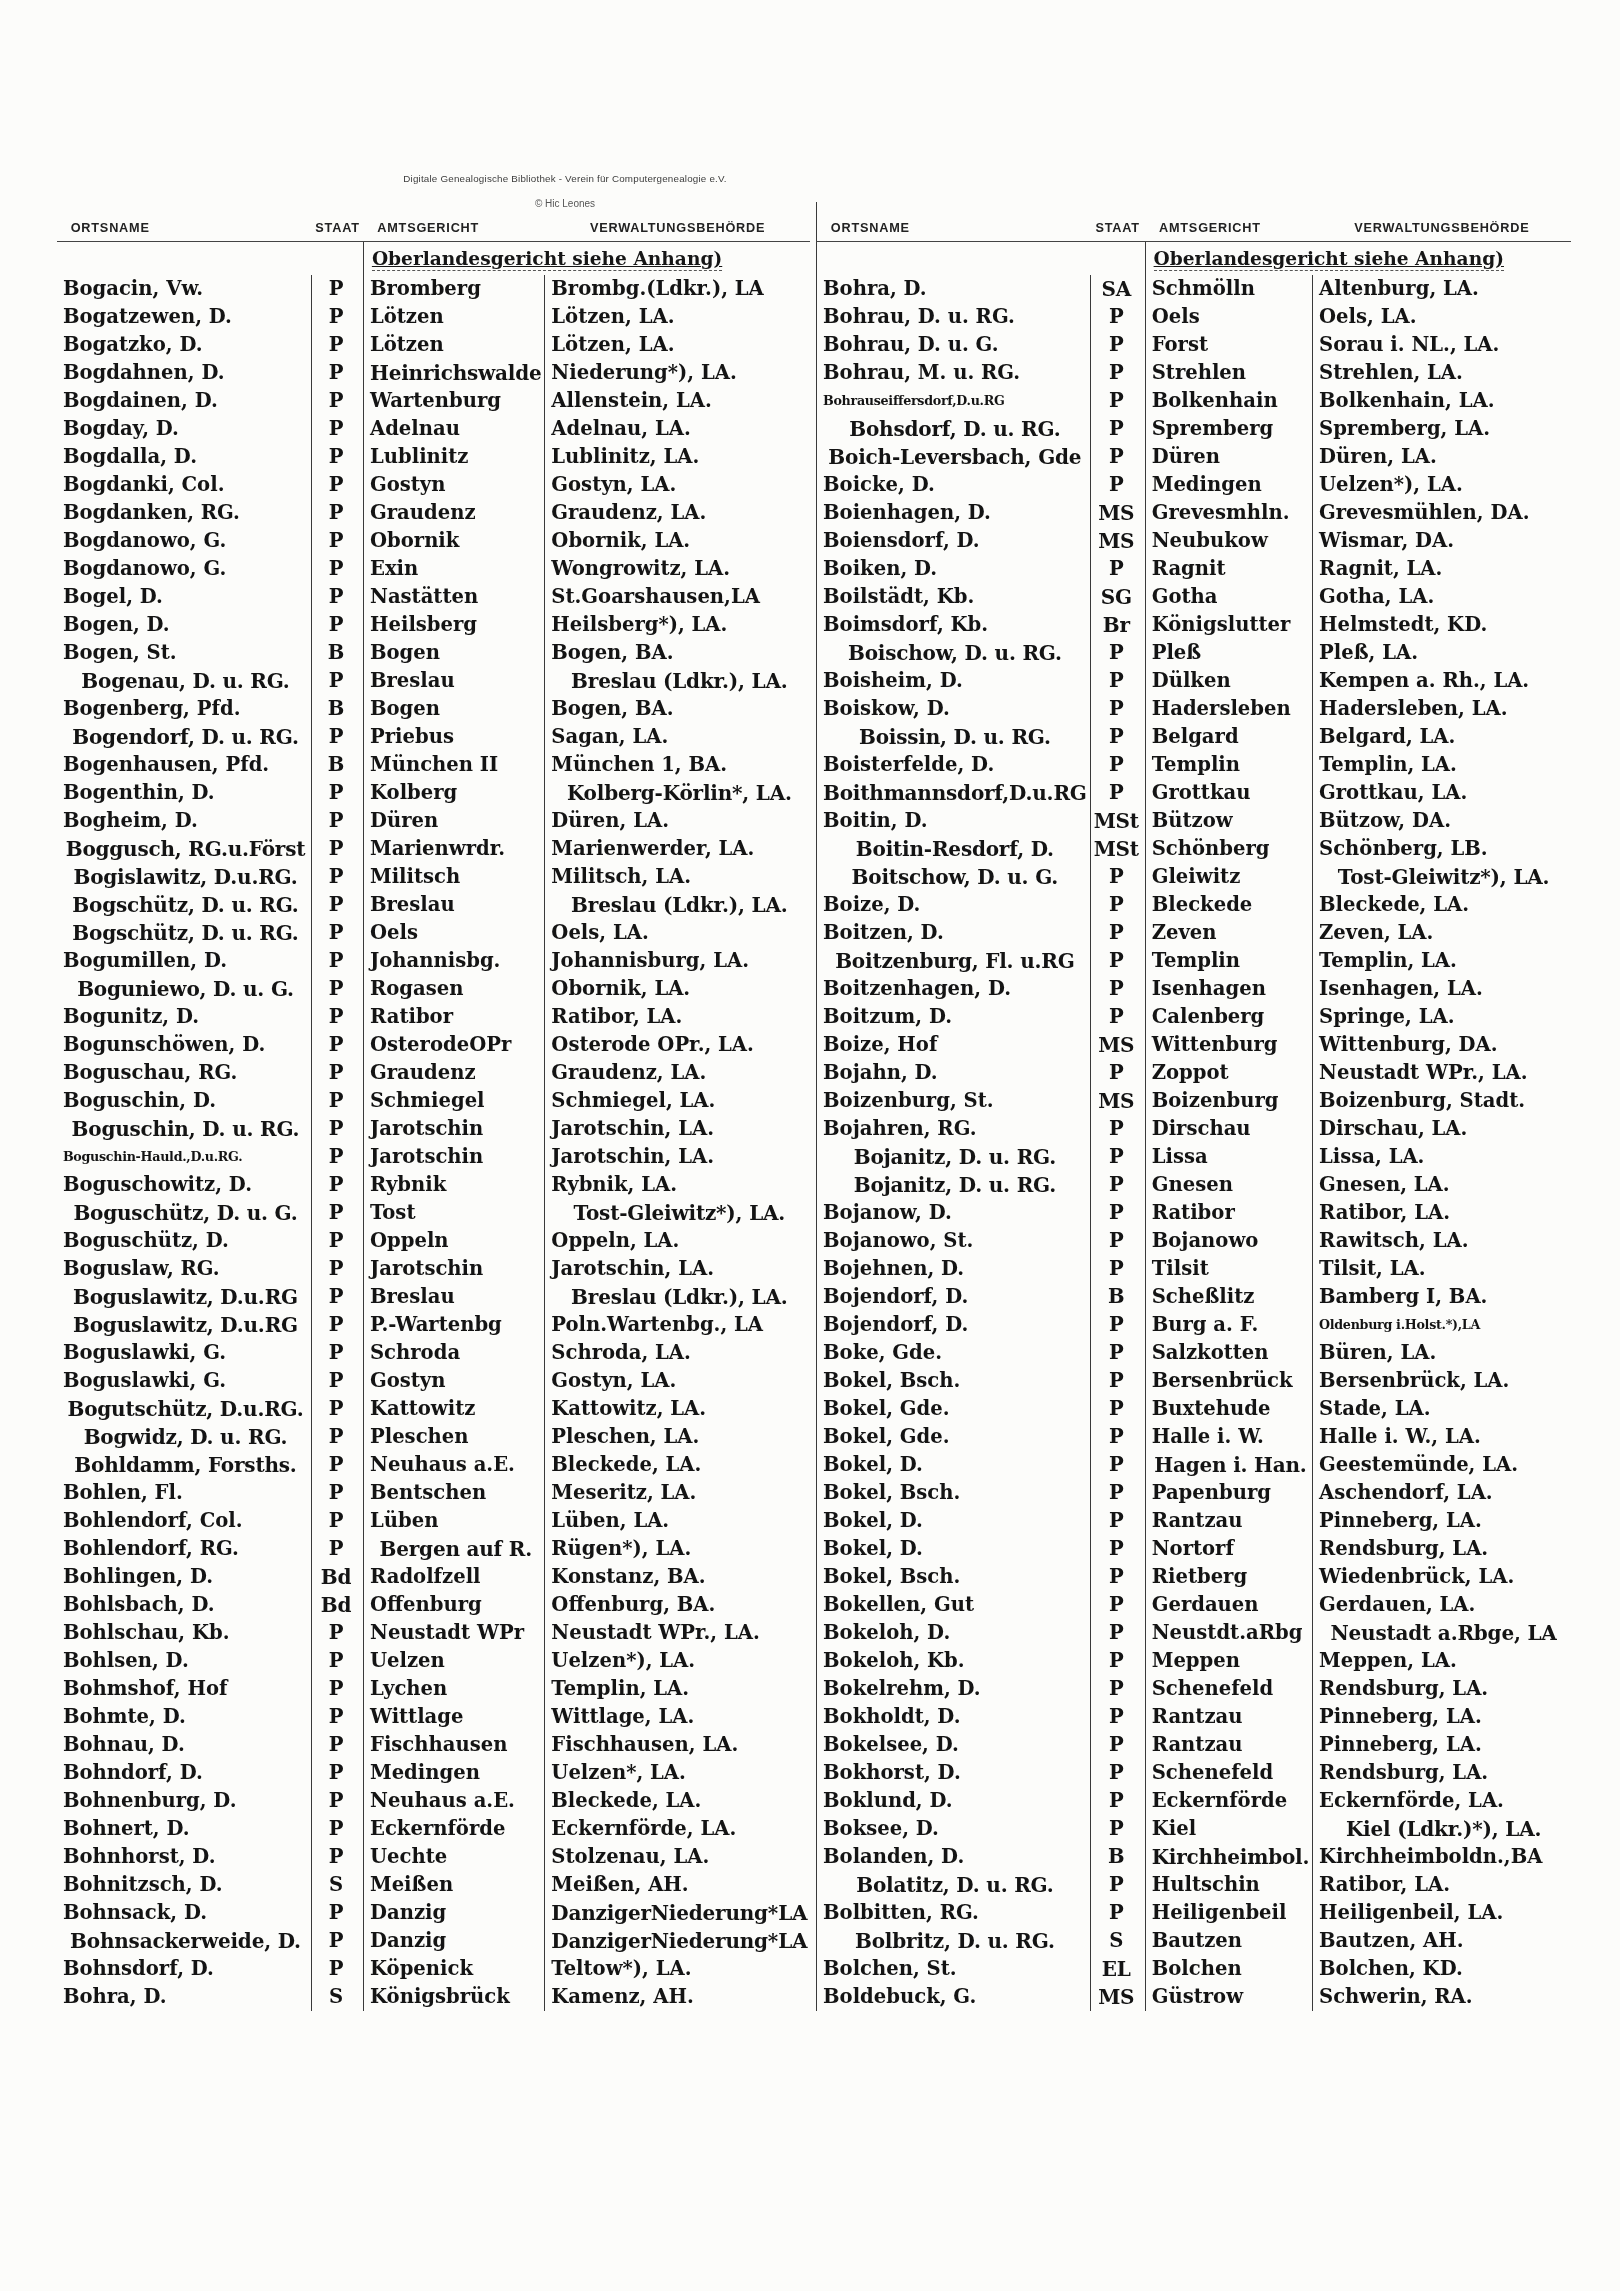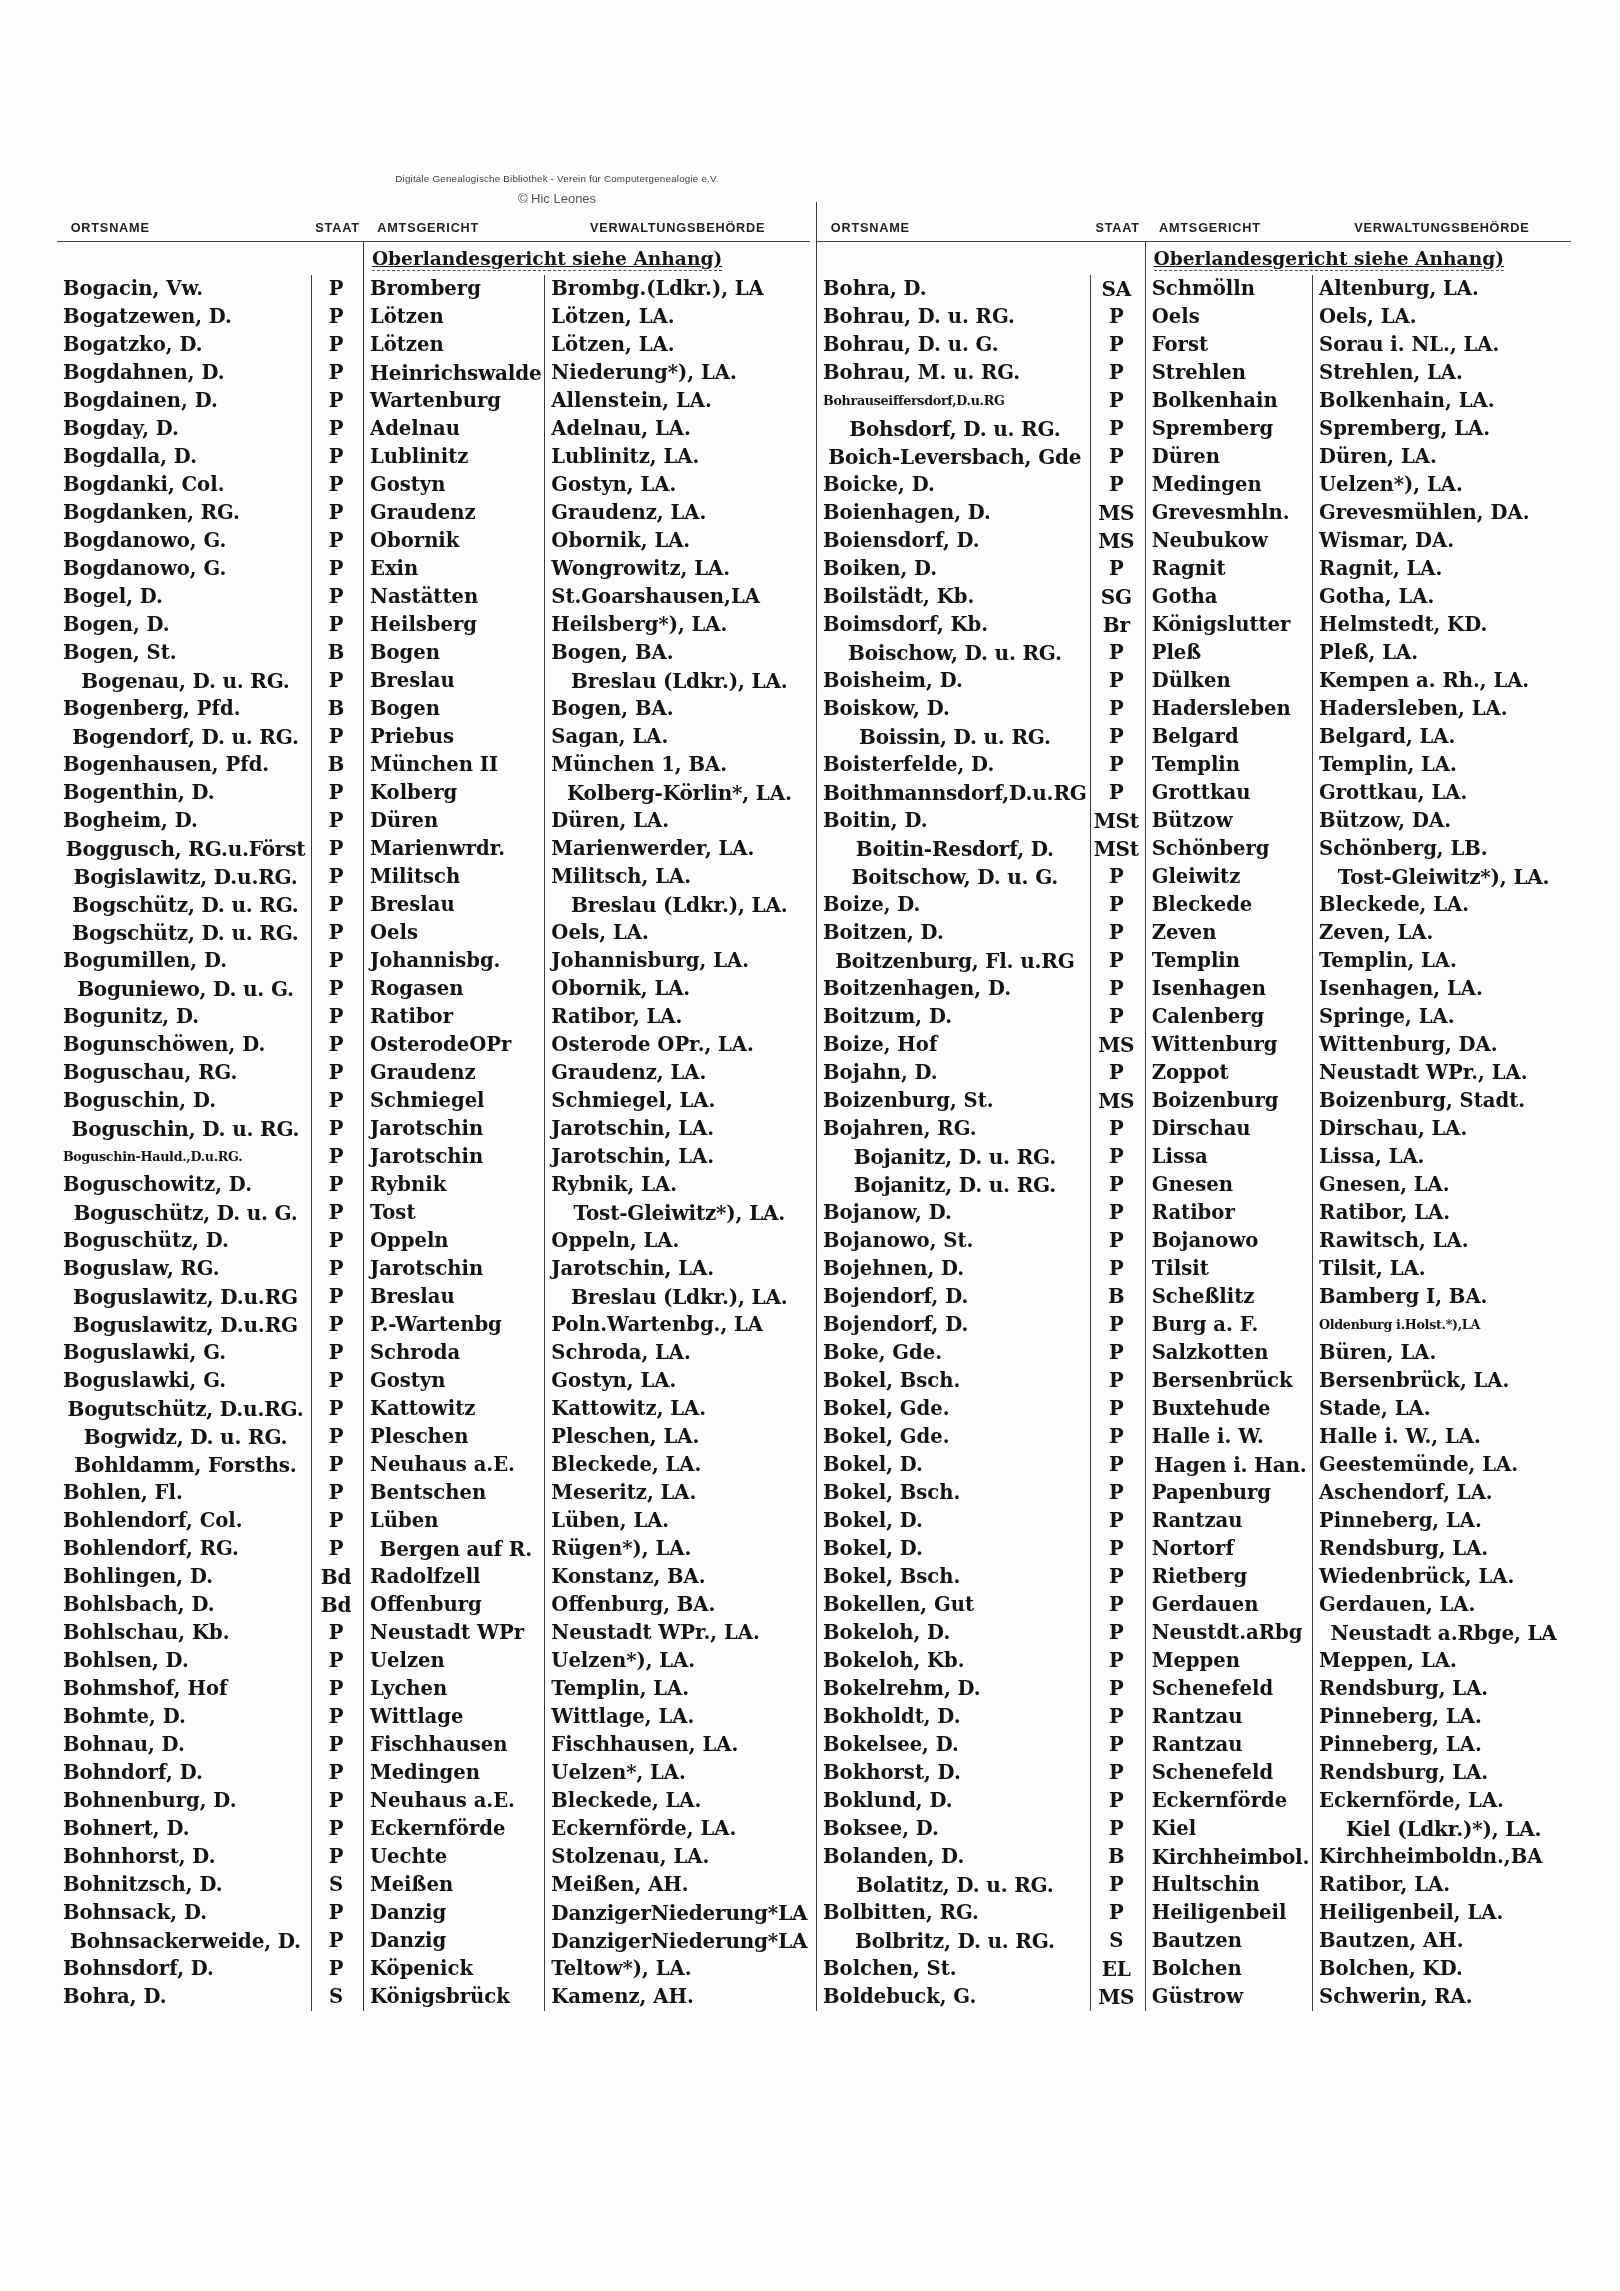--- a/index.html
+++ b/index.html
@@ -5,27 +5,27 @@
   html,body{margin:0;padding:0;background:#e8e8e6;}
   .page{
     position:relative;
     width:1620px;height:2292px;
     margin:0 auto;
     background:#fcfcfa;
     color:#161616;
     overflow:hidden;
   }
   .watermark{
-    position:absolute;top:173px;left:8px;width:1098px;
+    position:absolute;top:173px;left:16px;width:1098px;
     text-align:center;
     font-family:"Liberation Sans",sans-serif;
     color:#3c3c3c;
   }
   .watermark .wm1{font-size:9.8px;letter-spacing:0.2px;}
-  .watermark .wm2{font-size:13px;margin-top:7px;color:#555;}
+  .watermark .wm2{font-size:10px;margin-top:14px;color:#555;}
   .columns-wrap{
     position:absolute;top:202px;left:57px;right:49px;
     display:flex;
   }
   table.half{
     border-collapse:collapse;
     table-layout:fixed;
   }
   table.half.left{margin-right:5.9px;}
   table.half.right{border-left:1.5px solid #3a3a3a;}

